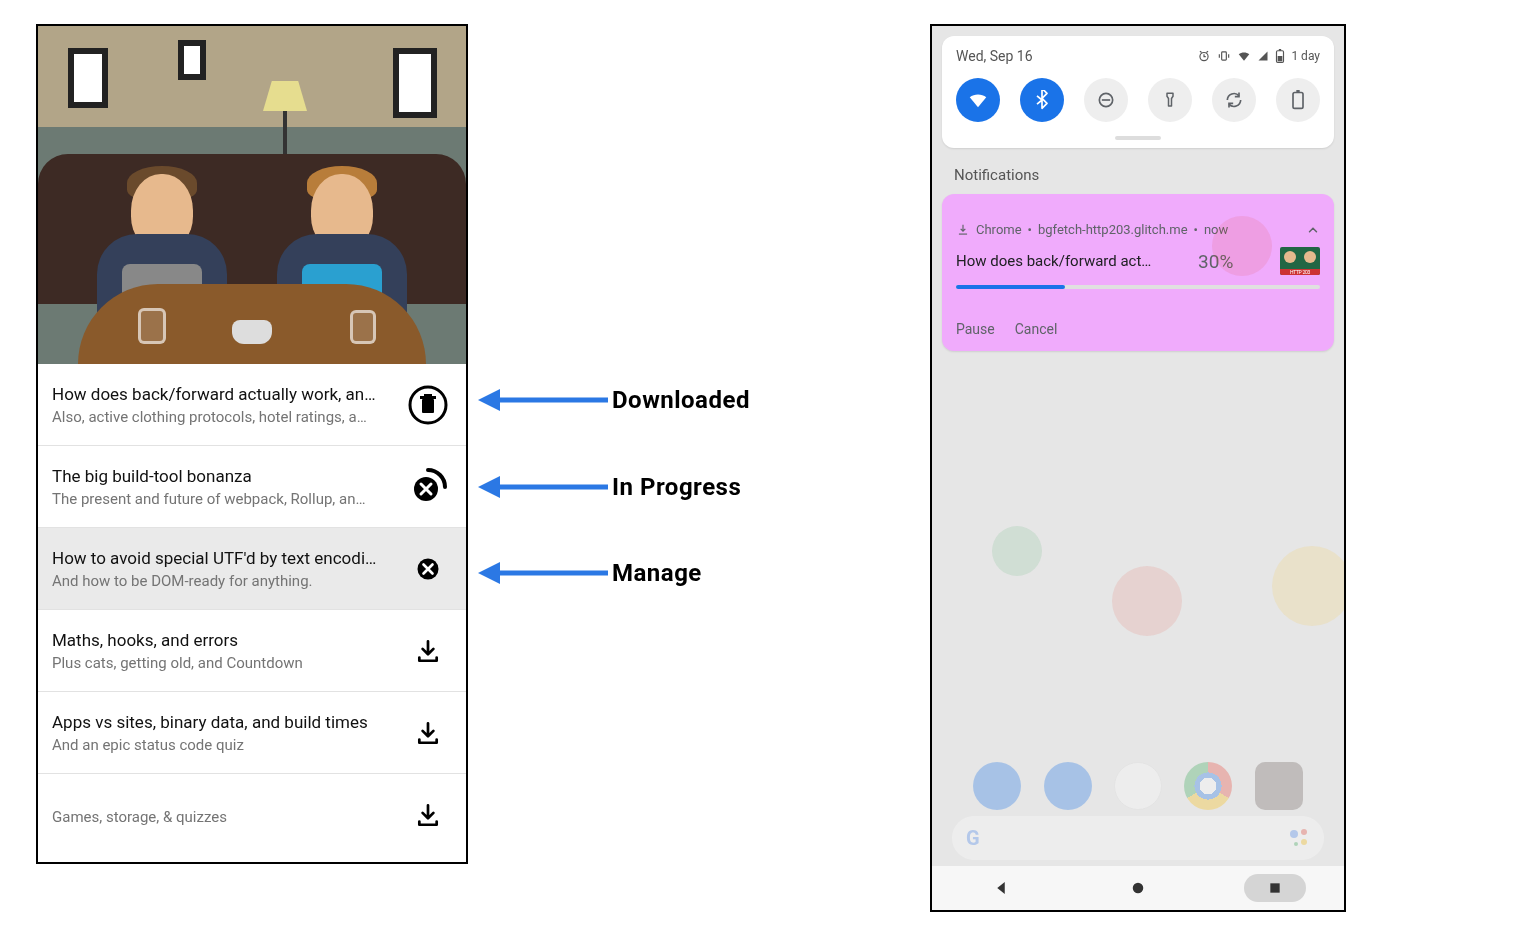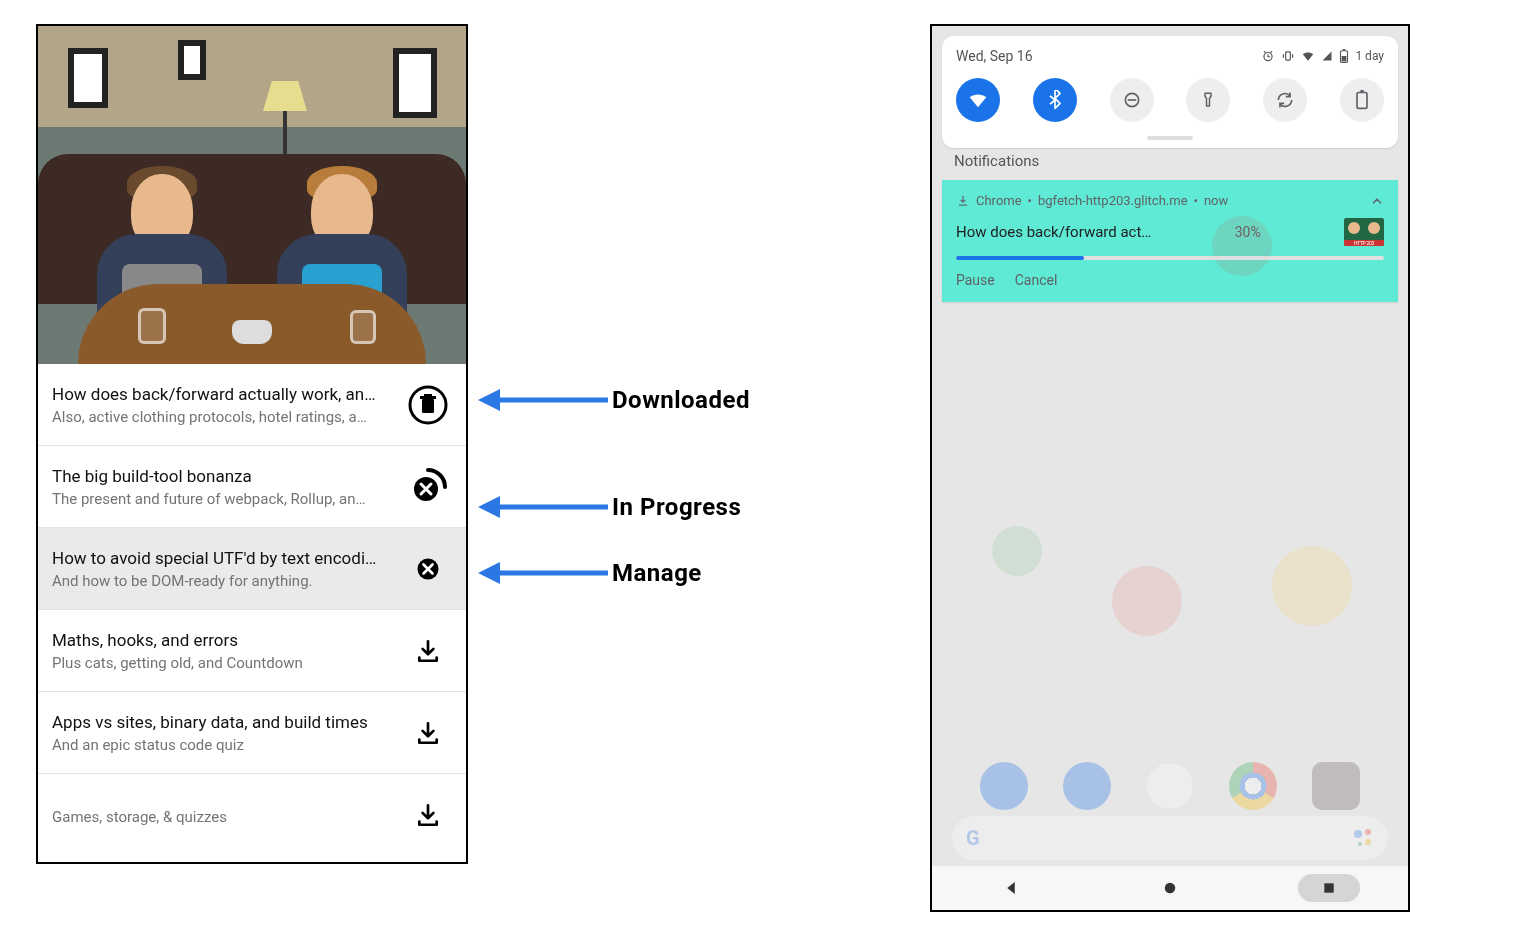--- a/index.html
+++ b/index.html
@@ -92,57 +92,57 @@
   
   .anno { position:absolute; display:flex; align-items:center; }
   .arrow-svg { width:130px; height:30px; }
   .anno-label { font-size:24px; font-weight:700; letter-spacing:0.5px; margin-left:4px; }
 
   
   .phone {
     position:absolute;
     left: 930px;
     top: 24px;
-    width: 480px;
+    width: 416px;
     height: 888px;
     border:2px solid #000;
     background:#e6e6e6;
     overflow:hidden;
   }
   .qs-card {
     margin:10px 10px 0 10px;
     background:#fff; border-radius:12px; padding:12px 14px 6px 14px;
     box-shadow:0 1px 2px rgba(0,0,0,0.1);
   }
   .qs-top { display:flex; justify-content:space-between; align-items:center; margin-bottom:10px;}
   .qs-date { font-size:14px; color:#555;}
   .qs-status { display:flex; align-items:center; gap:6px; color:#555; font-size:12px;}
   .qs-row { display:flex; justify-content:space-between; padding:4px 0 8px 0;}
   .qs-btn { width:44px; height:44px; border-radius:50%; display:flex; align-items:center; justify-content:center; background:#eee;}
   .qs-btn.on { background:#1a73e8; color:#fff;}
   .qs-handle { width:46px; height:4px; background:#ddd; border-radius:2px; margin:6px auto 2px auto;}
 
-  .notif-cap { font-size:15px; color:#555; padding:4px 22px 10px 22px;}
+  .notif-cap { font-size:15px; color:#555; padding:18px 22px 10px 22px;}
   .notif-card {
-    margin:0 10px; background:#5eead4; border-radius:0; padding:13px 14px 14px 14px;
+    margin:0 10px; background:#f0abfc; border-radius:12px; padding:28px 14px 14px 14px;
     box-shadow:0 1px 2px rgba(0,0,0,0.1);
   }
   .notif-top { display:flex; align-items:center; justify-content:space-between; color:#5f6368; font-size:13px;}
   .notif-top-left { display:flex; align-items:center; gap:6px;}
   .notif-body { display:flex; justify-content:space-between; align-items:center; margin-top:10px;gap:42px;}
   .notif-title { font-size:15px; color:#202124; white-space:nowrap; overflow:hidden; text-overflow:ellipsis; max-width:250px;}
-  .notif-pct { font-size:14px; color:#5f6368;}
+  .notif-pct { font-size:19px; color:#5f6368;}
   .notif-thumb { width:40px; height:28px; background:#264; border-radius:2px; position:relative; overflow:hidden;}
   .notif-thumb::after{content:"HTTP 203"; position:absolute; bottom:0; left:0; right:0; font-size:5px; color:#fff; background:#c33; text-align:center; letter-spacing:-0.3px;}
   .notif-thumb .nh1{position:absolute; left:4px; top:4px; width:12px;height:12px; background:#e7b98d; border-radius:50%;}
   .notif-thumb .nh2{position:absolute; right:4px; top:4px; width:12px;height:12px; background:#e7b98d; border-radius:50%;}
   .prog { height:4px; background:#e0e0e0; border-radius:2px; margin-top:10px; position:relative;}
   .prog-fill { position:absolute; left:0; top:0; bottom:0; background:#1a73e8; border-radius:2px;}
   .notif-actions { display:flex; gap:20px; margin-top:12px;}
-  .notif-act { font-size:14px; color:#5f6368;}
+  .notif-act { font-size:14px; color:#5f6368;margin-top:20px;}
   .manage { font-size:15px; color:#333; padding:22px;}
   
   .home-bg { position:absolute; left:0; right:0; top:400px; bottom:0; opacity:0.3;}
   .dock { position:absolute; bottom:100px; left:0; right:0; display:flex; justify-content:space-around; padding:0 30px;}
   .dock-icon { width:48px; height:48px; border-radius:50%;}
   .d-phone{background:#1a73e8;}
   .d-msg{background:#1a73e8;}
   .d-play{background:#fff; border:1px solid #ddd;}
   .d-chrome{background:radial-gradient(circle at 50% 50%, #fff 0 25%, #1a73e8 25% 40%, transparent 40%), conic-gradient(#ea4335 0 120deg,#fbbc04 120deg 240deg,#34a853 240deg 360deg);}
   .d-cam{background:#6a5f5a; border-radius:10px;}
@@ -280,21 +280,21 @@
   </div>
 </div>
 
 <div class="anno" style="left:478px; top:385px;">
   <svg class="arrow-svg" viewBox="0 0 130 30">
     <line x1="20" y1="15" x2="130" y2="15" stroke="#2b78e4" stroke-width="5"></line>
     <polygon points="0,15 22,4 22,26" fill="#2b78e4"></polygon>
   </svg>
   <span class="anno-label">Downloaded</span>
 </div>
-<div class="anno" style="left:478px; top:492px;">
+<div class="anno" style="left:478px; top:472px;">
   <svg class="arrow-svg" viewBox="0 0 130 30">
     <line x1="20" y1="15" x2="130" y2="15" stroke="#2b78e4" stroke-width="5"></line>
     <polygon points="0,15 22,4 22,26" fill="#2b78e4"></polygon>
   </svg>
   <span class="anno-label">In Progress</span>
 </div>
 <div class="anno" style="left:478px; top:558px;">
   <svg class="arrow-svg" viewBox="0 0 130 30">
     <line x1="20" y1="15" x2="130" y2="15" stroke="#2b78e4" stroke-width="5"></line>
     <polygon points="0,15 22,4 22,26" fill="#2b78e4"></polygon>

